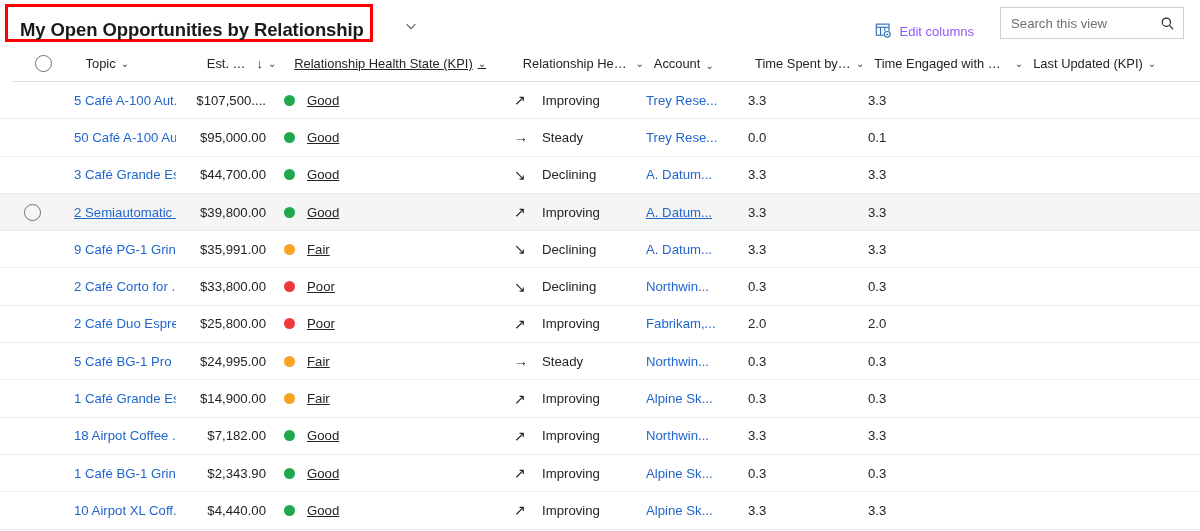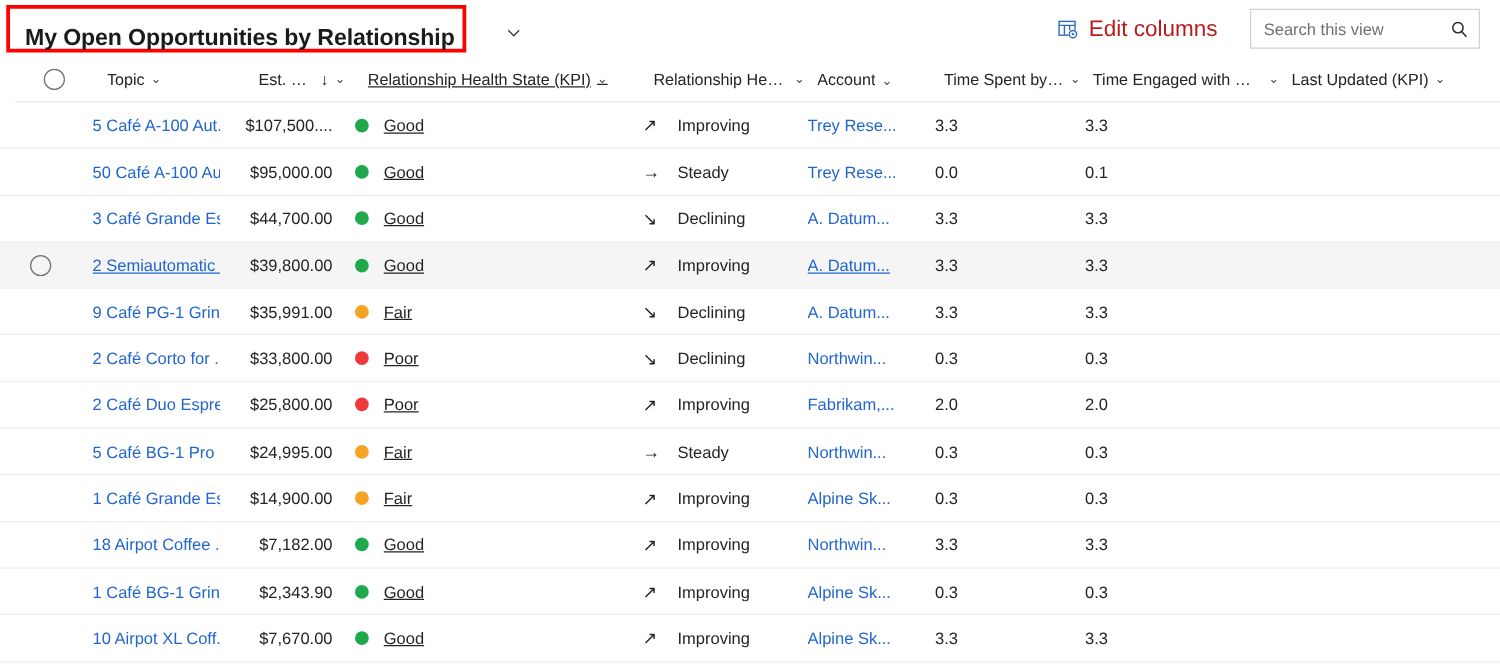--- a/index.html
+++ b/index.html
@@ -54,26 +54,26 @@
     right: 16px;
     top: 0;
     height: 46px;
     display: flex;
     align-items: center;
     gap: 0px;
   }
 
   .cmd-btn {
     display: flex;
-    align-items: center;
+    align-items: flex-end;
     gap: 8px;
     height: 32px;
     padding: 0 12px;
-    font-size: 18px;
-    color: #b91c1c;
+    font-size: 13px;
+    color: #8b5cf6;
     background: transparent;
     border: none;
     cursor: pointer;
     white-space: nowrap;
     font-family: "Liberation Sans", sans-serif;
   }
   .cmd-icon { width: 17px; height: 17px; display: block; flex: none; }
 
   .searchbox {
     margin-left: 14px;
@@ -613,21 +613,21 @@
         </div>
       </div>
       <div class="row">
         <div class="cell c-select">
           <span class="select-circle hidden"></span>
         </div>
         <div class="cell c-topic">
           <a class="link">10 Airpot XL Coff...</a>
         </div>
         <div class="cell c-est">
-          <span class="num">$7,670.00</span>
+          <span class="num">$4,440.00</span>
         </div>
         <div class="cell c-health">
           <span class="dot" style="background: rgb(31, 169, 76);"></span>
           <span>Good</span>
         </div>
         <div class="cell c-trend">
           <span class="trend-glyph">↗</span>
           <span>Improving</span>
         </div>
         <div class="cell c-acct">

